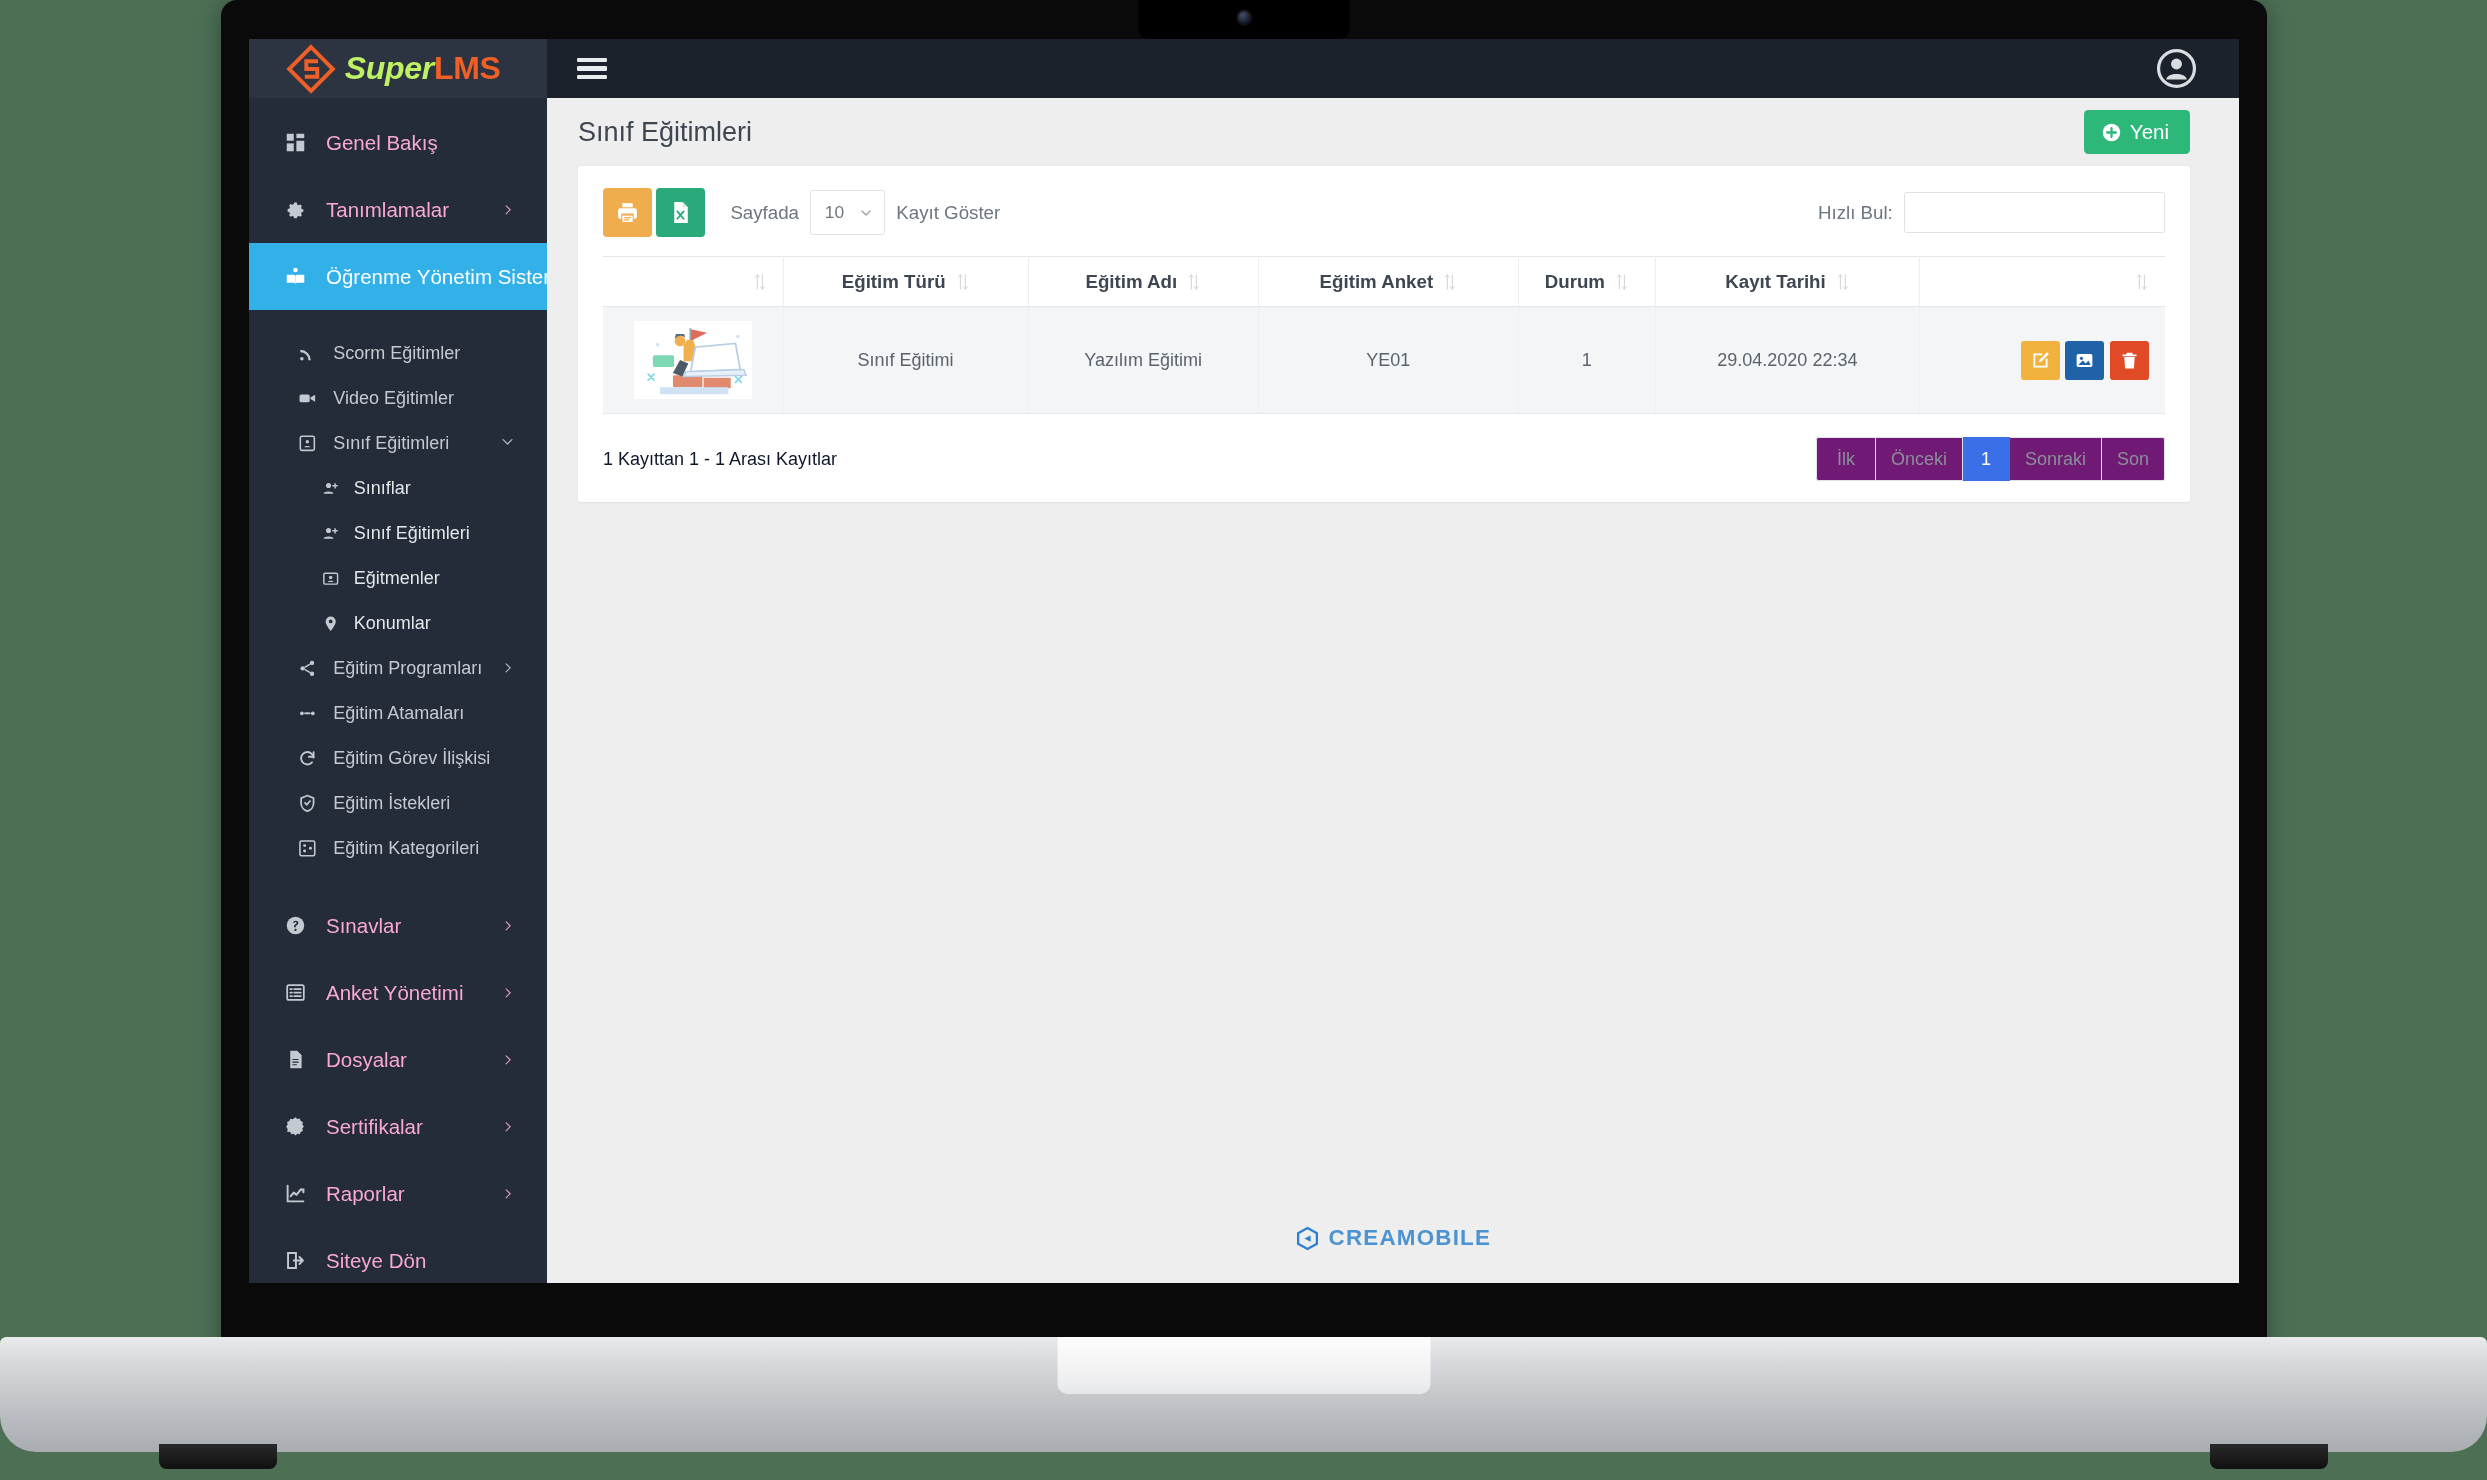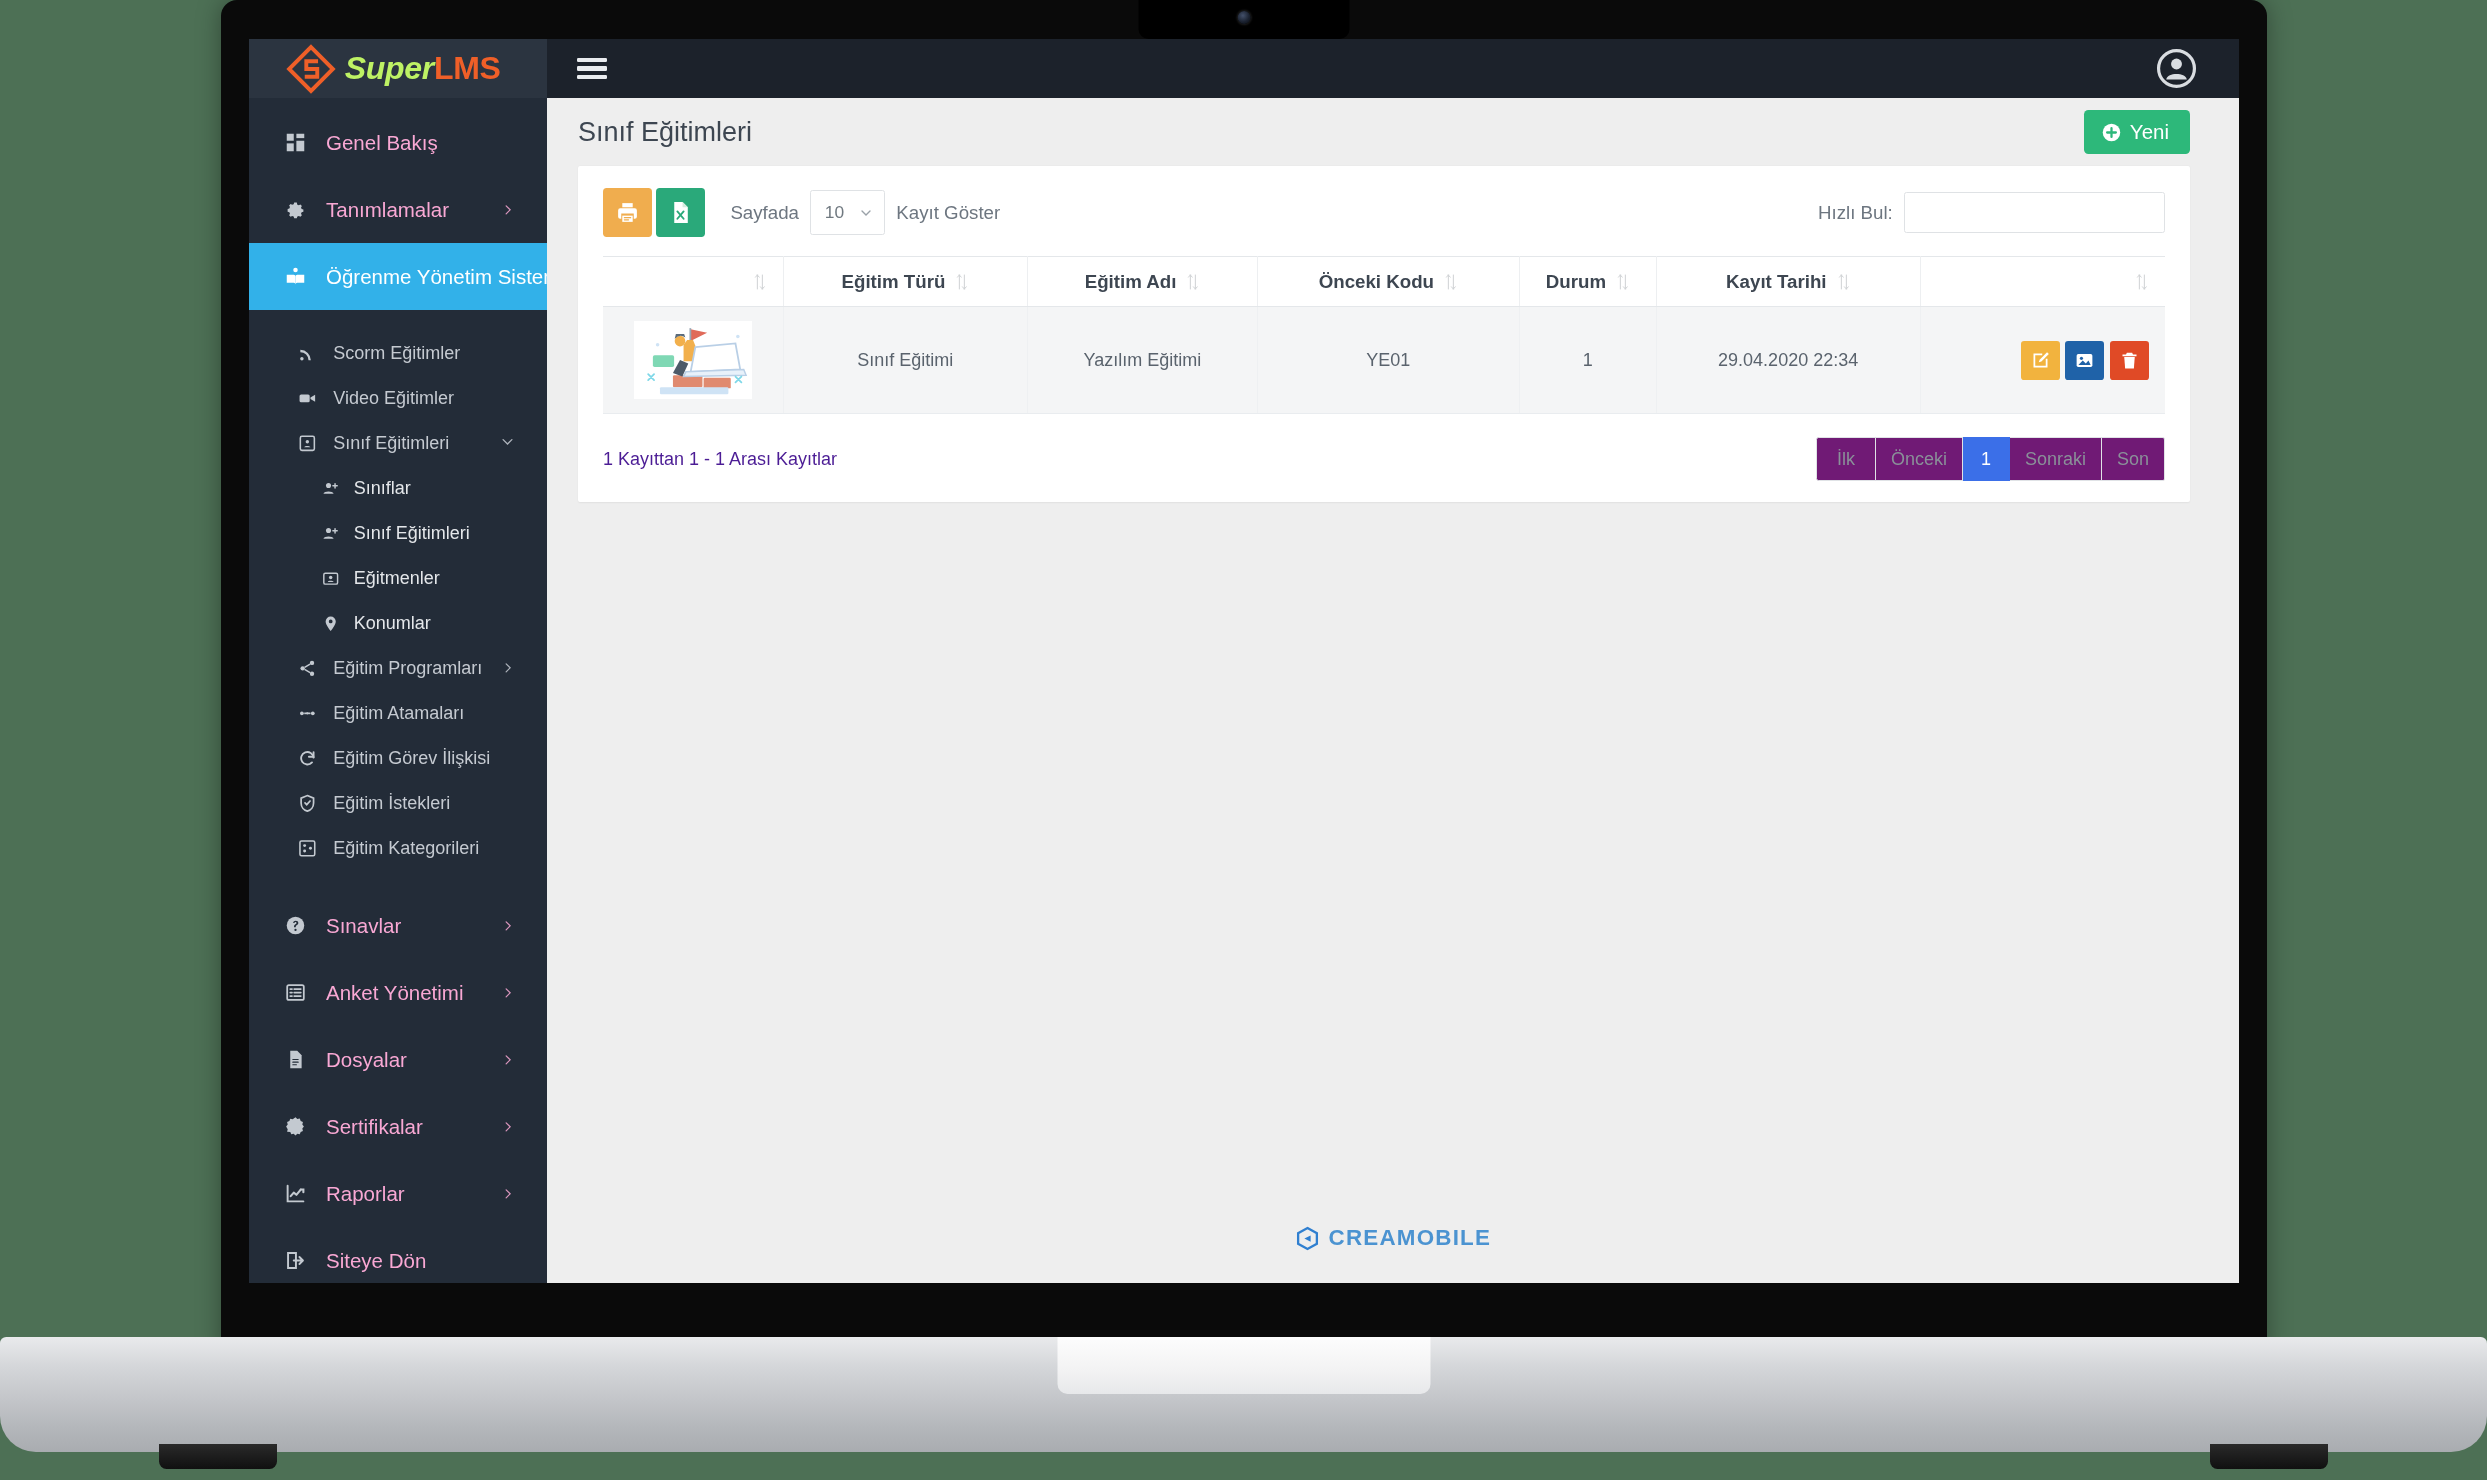--- a/index.html
+++ b/index.html
@@ -233,21 +233,21 @@
   .act {
     width: 39px; height: 39px; border-radius: 3.1px; border: none;
     display: flex; align-items: center; justify-content: center;
     cursor: pointer;
   }
   .act.edit { background: #f2b33e; }
   .act.img  { background: #1f62a8; }
   .act.del  { background: #e04a26; }
 
   .card-foot { display: flex; align-items: center; margin-top: 23.6px; }
-  .info-text { font-size: 18px; color: #4c1d95; }
+  .info-text { font-size: 18px; color: #0f172a; }
   .pager { margin-left: auto; display: flex; }
   .pg {
     min-width: 60px; height: 44px;
     border: 0.6px solid #e0e3e6;
     border-left: none;
     background: #701a75;
     color: #8a9099;
     font-size: 18px;
     display: flex; align-items: center; justify-content: center;
     padding: 0 15px;
@@ -613,21 +613,21 @@
                     <th>
                       <div class="th-inner">
                         <span>Eğitim Adı</span>
                         <svg class="sort-ico" width="13.7" height="16" viewBox="0 0 12 16">
                           <path d="M3.5 1v14M3.5 1L1.6 3.2M3.5 1l1.9 2.2M8.5 15V1M8.5 15l-1.9-2.2M8.5 15l1.9-2.2" fill="none" stroke="#6b737b" stroke-width="1" stroke-linecap="round"></path>
                         </svg>
                       </div>
                     </th>
                     <th>
                       <div class="th-inner">
-                        <span>Önceki Kodu</span>
+                        <span>Eğitim Anket</span>
                         <svg class="sort-ico" width="13.7" height="16" viewBox="0 0 12 16">
                           <path d="M3.5 1v14M3.5 1L1.6 3.2M3.5 1l1.9 2.2M8.5 15V1M8.5 15l-1.9-2.2M8.5 15l1.9-2.2" fill="none" stroke="#6b737b" stroke-width="1" stroke-linecap="round"></path>
                         </svg>
                       </div>
                     </th>
                     <th style="width:137px">
                       <div class="th-inner">
                         <span>Durum</span>
                         <svg class="sort-ico" width="13.7" height="16" viewBox="0 0 12 16">
                           <path d="M3.5 1v14M3.5 1L1.6 3.2M3.5 1l1.9 2.2M8.5 15V1M8.5 15l-1.9-2.2M8.5 15l1.9-2.2" fill="none" stroke="#6b737b" stroke-width="1" stroke-linecap="round"></path>

